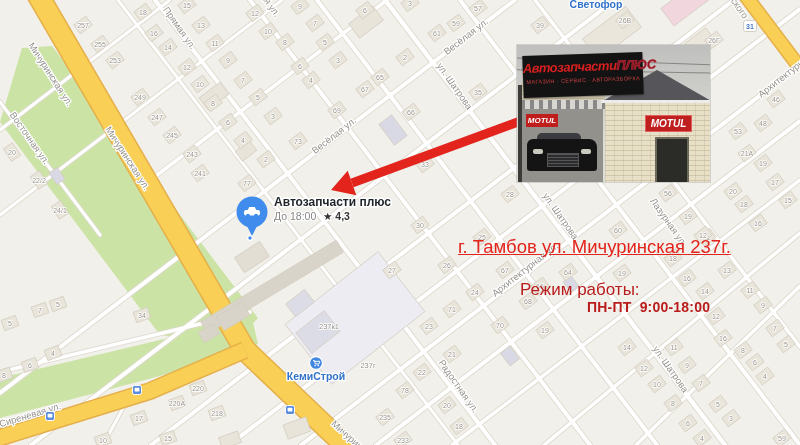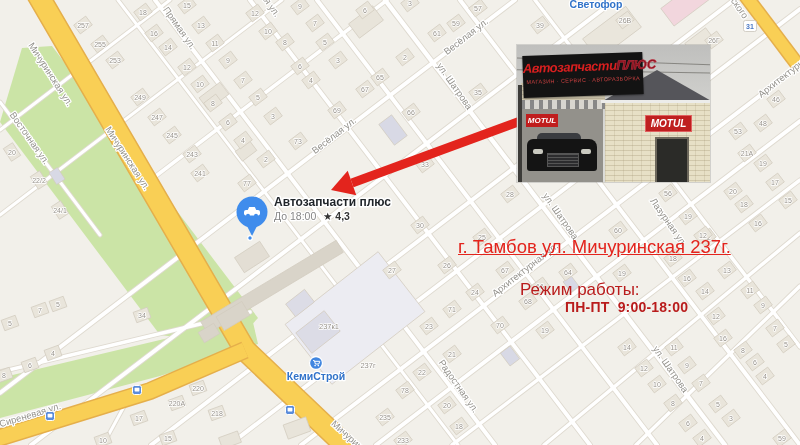--- a/index.html
+++ b/index.html
@@ -41,21 +41,21 @@
   .ph-fascia{position:absolute;left:84px;top:55px;width:112px;height:3px;background:#ececea;}
   .ph-motul2{position:absolute;left:128px;top:70px;width:47px;height:17px;background:#bf1f1f;color:#fff;
              font-size:10px;font-weight:bold;font-style:italic;text-align:center;line-height:17px;
              box-shadow:inset 0 0 0 1px #e06060;}
   .ph-door{position:absolute;left:138px;top:92px;width:30px;height:45px;background:#2b2b28;border:2px solid #6d685c;}
 
   
   .addr{position:absolute;left:458px;top:236px;font-size:18.5px;font-weight:500;white-space:nowrap;text-decoration:underline;}
   .sched{position:absolute;left:520px;top:280px;color:#b91c1c;}
   .sched .t{font-size:17px;font-weight:500;}
-  .sched .r{margin-left:45px;font-size:14px;font-weight:bold;line-height:15.5px;white-space:pre;letter-spacing:.2px;text-align:right;}
+  .sched .r{margin-left:67px;font-size:14px;font-weight:bold;line-height:15.5px;white-space:pre;letter-spacing:.2px;text-align:right;}
   .sched .r:first-of-type{margin-top:7px;}
 </style>
 </head>
 <body>
 
 <div class="stage">
   <svg id="map" width="800" height="445" viewBox="0 0 800 445">
       <rect x="0" y="0" width="800" height="445" fill="#F2F0EA"></rect>
       <g>
         <polygon points="22,48 52,46 258,318 234,344 160,335 0,122" fill="#CBE4A6"></polygon>

